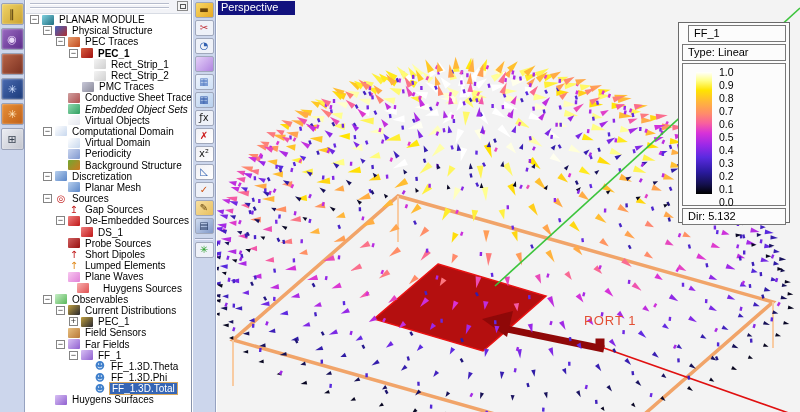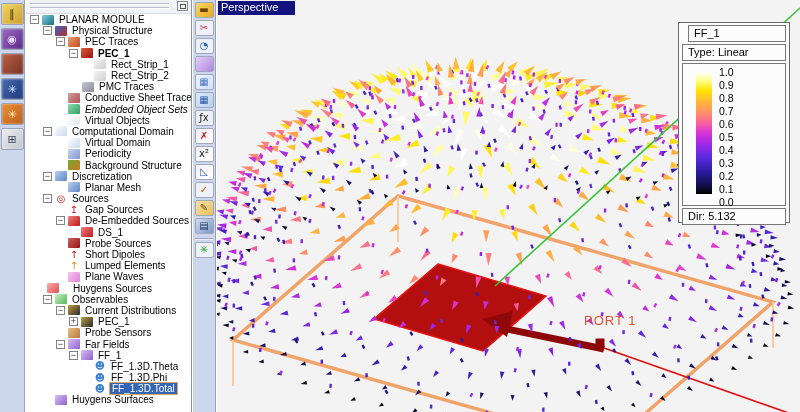--- a/index.html
+++ b/index.html
@@ -188,21 +188,21 @@
         <div class="trow" style="padding-left: 30px;">
           <div class="espace"></div>
           <div class="ticon" style="color: rgb(224, 136, 24);">↑</div>
           <div class="tlabel">Lumped Elements</div>
         </div>
         <div class="trow" style="padding-left: 30px;">
           <div class="espace"></div>
           <div class="ticon" style="background: linear-gradient(135deg, rgb(248, 200, 240), rgb(224, 128, 216));"></div>
           <div class="tlabel">Plane Waves</div>
         </div>
-        <div class="trow" style=" gap: 9px;">
+        <div class="trow" style="padding-left: 30px; gap: 9px;">
           <div class="espace"></div>
           <div class="ticon" style="background: linear-gradient(135deg, rgb(248, 176, 176), rgb(224, 80, 80));"></div>
           <div class="tlabel">Huygens Sources</div>
         </div>
         <div class="trow" style="padding-left: 17px;">
           <div class="ebox">−</div>
           <div class="ticon" style="background: linear-gradient(135deg, rgb(200, 238, 200), rgb(88, 184, 88));"></div>
           <div class="tlabel">Observables</div>
         </div>
         <div class="trow" style="padding-left: 30px;">
@@ -211,21 +211,21 @@
           <div class="tlabel">Current Distributions</div>
         </div>
         <div class="trow" style="padding-left: 43px;">
           <div class="ebox">+</div>
           <div class="ticon" style="background: linear-gradient(135deg, rgb(192, 160, 64), rgb(40, 40, 48));"></div>
           <div class="tlabel">PEC_1</div>
         </div>
         <div class="trow" style="padding-left: 30px;">
           <div class="espace"></div>
           <div class="ticon" style="background: linear-gradient(135deg, rgb(232, 192, 128), rgb(184, 120, 56));"></div>
-          <div class="tlabel">Probe Sensors</div>
+          <div class="tlabel">Field Sensors</div>
         </div>
         <div class="trow" style="padding-left: 30px;">
           <div class="ebox">−</div>
           <div class="ticon" style="background: linear-gradient(135deg, rgb(216, 192, 244), rgb(144, 96, 208));"></div>
           <div class="tlabel">Far Fields</div>
         </div>
         <div class="trow" style="padding-left: 43px;">
           <div class="ebox">−</div>
           <div class="ticon" style="background: linear-gradient(135deg, rgb(216, 192, 244), rgb(144, 96, 208));"></div>
           <div class="tlabel">FF_1</div>

